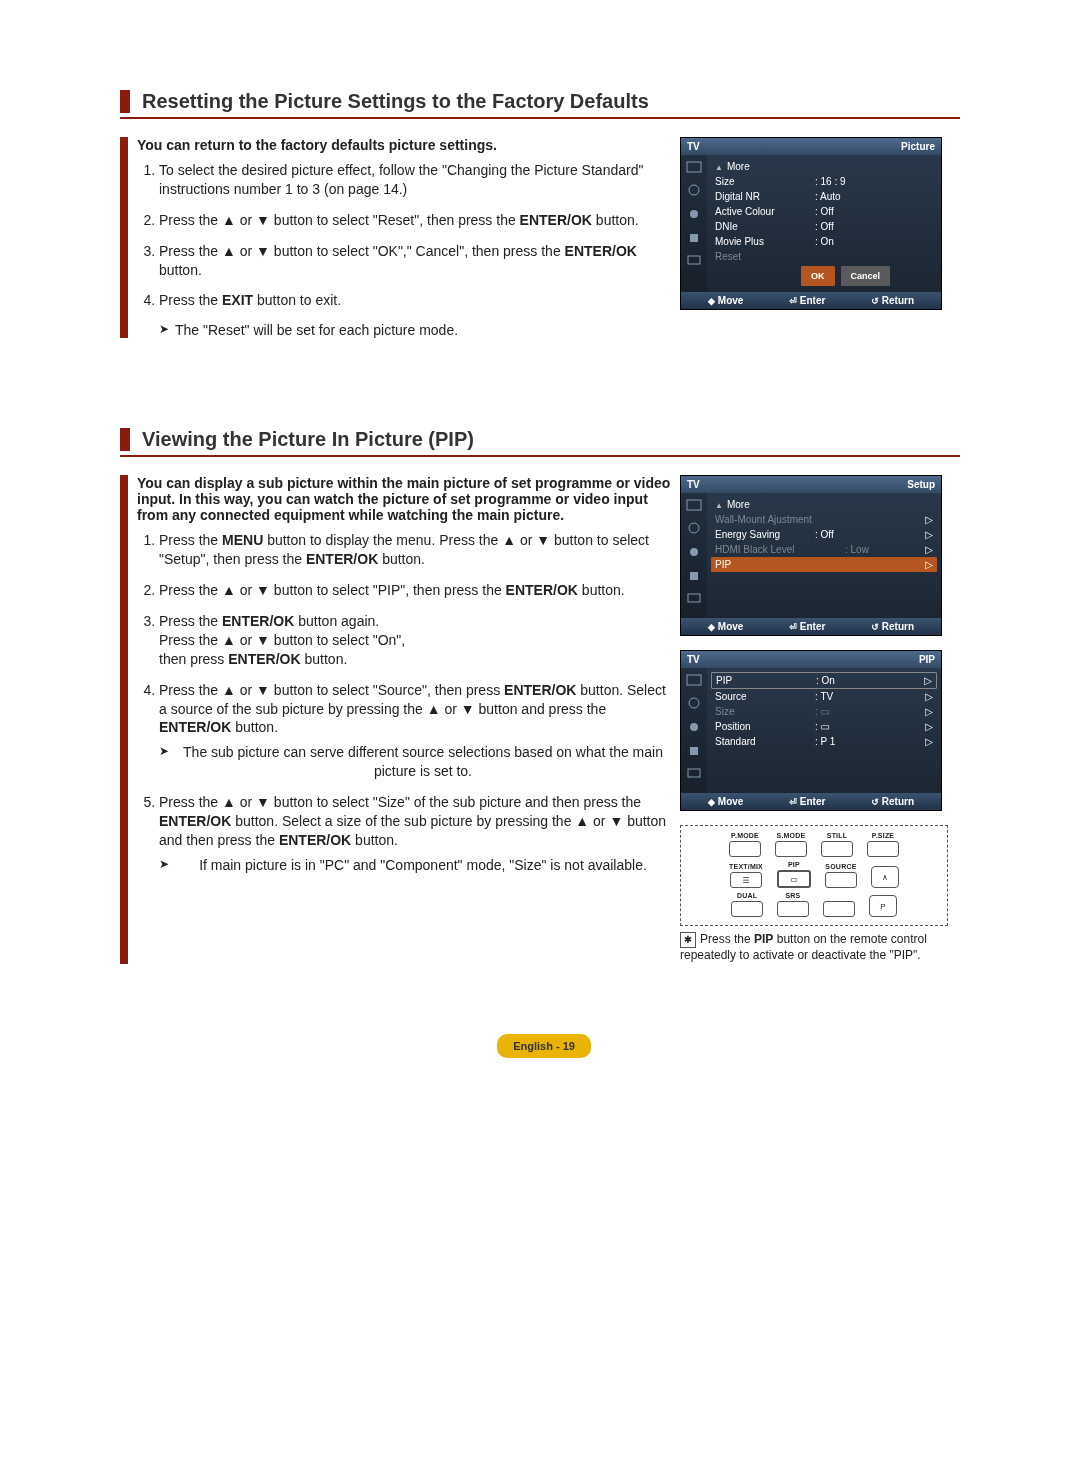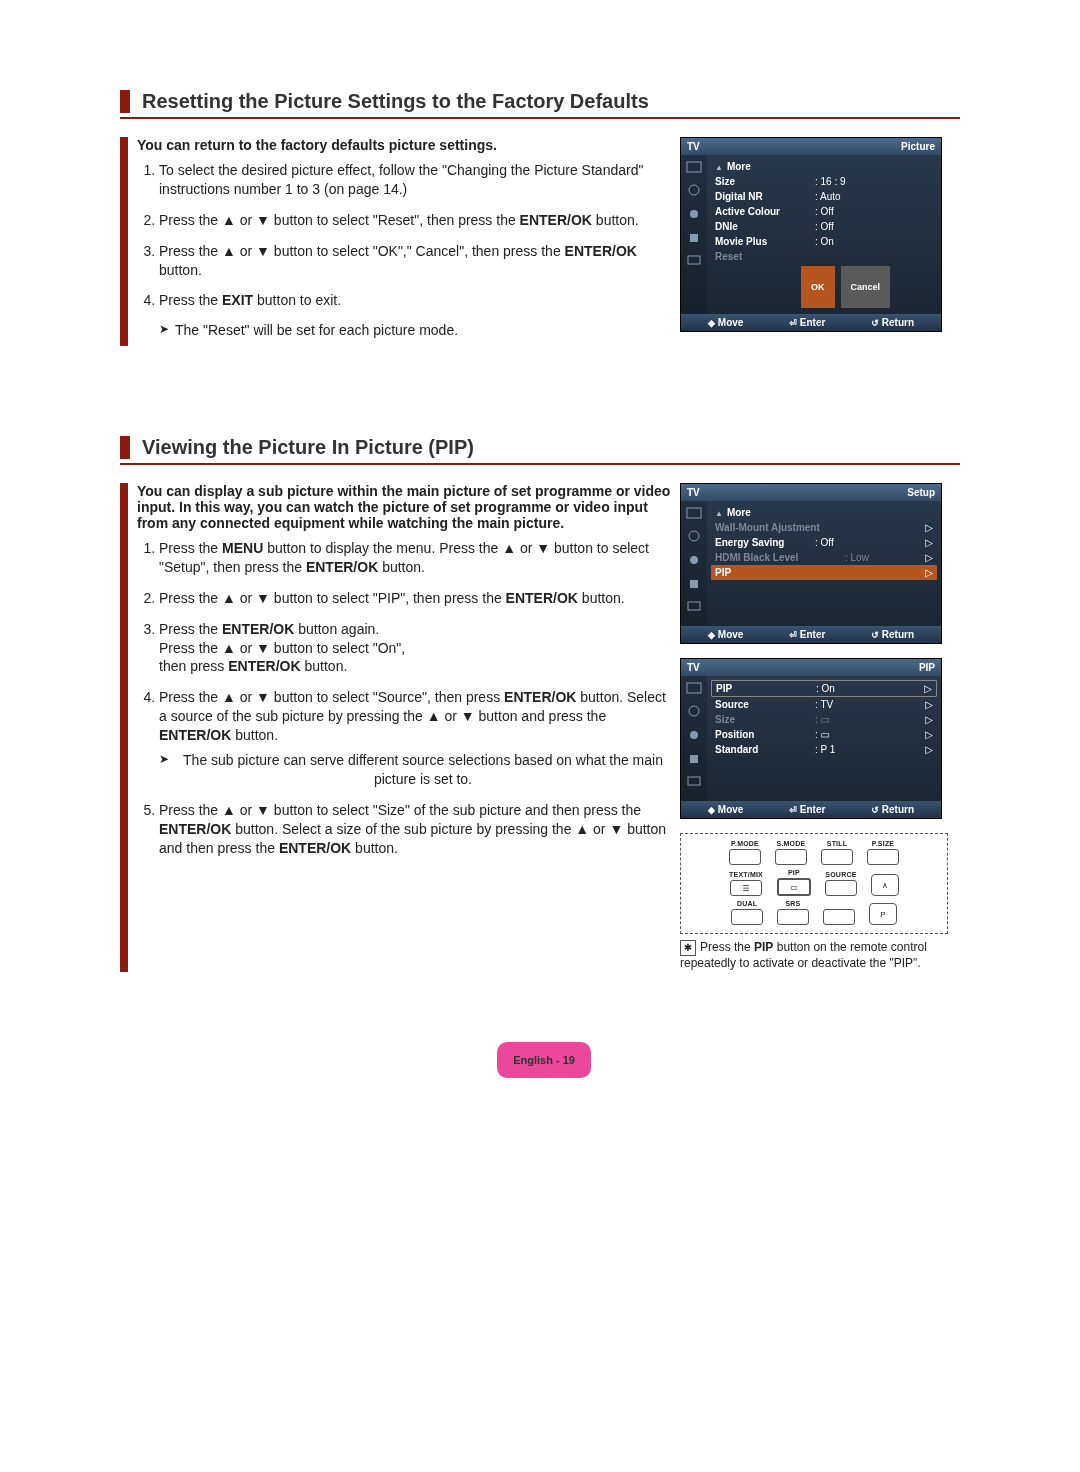--- a/index.html
+++ b/index.html
@@ -114,37 +114,37 @@
     flex: 1;
     padding: 4px 4px 6px 4px;
   }
   .osd-row {
     display: flex;
     padding: 2px 4px;
     align-items: center;
   }
   .osd-row .triangle-more::before { content: "▲"; font-size: 8px; margin-right: 4px; color: #bbb; }
   .osd-row.dim { color: #7d8893; }
-  .osd-row .lbl { flex: 0 0 90px; font-weight: bold; }
+  .osd-row .lbl { flex: 0 0 90px; font-weight: normal; }
   .osd-row .val { flex: 1; font-weight: normal; margin-left: 10px; }
   .osd-row .chev { color: #fff; font-size: 10px; }
   .osd-row.highlight { background: #b5551f; border-radius: 1px; }
   .osd-row.box { border: 1px solid #888; border-radius: 1px; }
   .pill-row {
     display: flex;
     gap: 6px;
     margin-left: 90px;
     margin-top: 2px;
   }
   .pill {
     background: #b5551f;
     color: #fff;
     font-size: 9px;
     font-weight: bold;
-    padding: 16px 10px;
+    padding: 5px 10px;
     border-radius: 1px;
   }
   .pill.alt {
     background: #5a5a5a;
   }
   .osd-footer {
     display: flex;
     justify-content: space-around;
     background: linear-gradient(#3a5370, #223248);
     padding: 3px 4px;
@@ -196,24 +196,24 @@
     margin-right: 4px;
     vertical-align: middle;
   }
   .spacer { height: 90px; }
   .page-footer {
     display: flex;
     justify-content: center;
     margin-top: 70px;
   }
   .pill-footer {
-    background: #ec4899;
+    background: #eab308;
     border-radius: 10px;
     font-size: 11px;
-    padding: 12px 16px;
+    padding: 6px 16px;
     font-weight: bold;
     color: #333;
     margin-left: 8px;
   }
   b { font-weight: bold; }
 </style>
 </head>
 <body>
 
 <div class="page">
@@ -323,20 +323,21 @@
       <ol class="steps">
         <li>Press the <b>MENU</b> button to display the menu. Press the ▲ or ▼ button to select "Setup", then press the <b>ENTER/OK</b> button.</li>
         <li>Press the ▲ or ▼ button to select "PIP", then press the <b>ENTER/OK</b> button.</li>
         <li>Press the <b>ENTER/OK</b> button again.<br>Press the ▲ or ▼ button to select "On",<br>then press <b>ENTER/OK</b> button.</li>
         <li>
           Press the ▲ or ▼ button to select "Source", then press <b>ENTER/OK</b> button. Select a source of the sub picture by pressing the ▲ or ▼ button and press the <b>ENTER/OK</b> button.
           <div class="sub-note">The sub picture can serve different source selections based on what the main picture is set to.</div>
         </li>
         <li>
           Press the ▲ or ▼ button to select "Size" of the sub picture and then press the <b>ENTER/OK</b> button. Select a size of the sub picture by pressing the ▲ or ▼ button and then press the <b>ENTER/OK</b> button.
+          <div class="sub-note">If main picture is in "PC" and "Component" mode, "Size" is not available.</div>
         </li>
       </ol>
     </div>
 
     <div class="side-col">
 
       <div class="osd">
         <div class="osd-header">
           <span>TV</span>
           <span>Setup</span>

